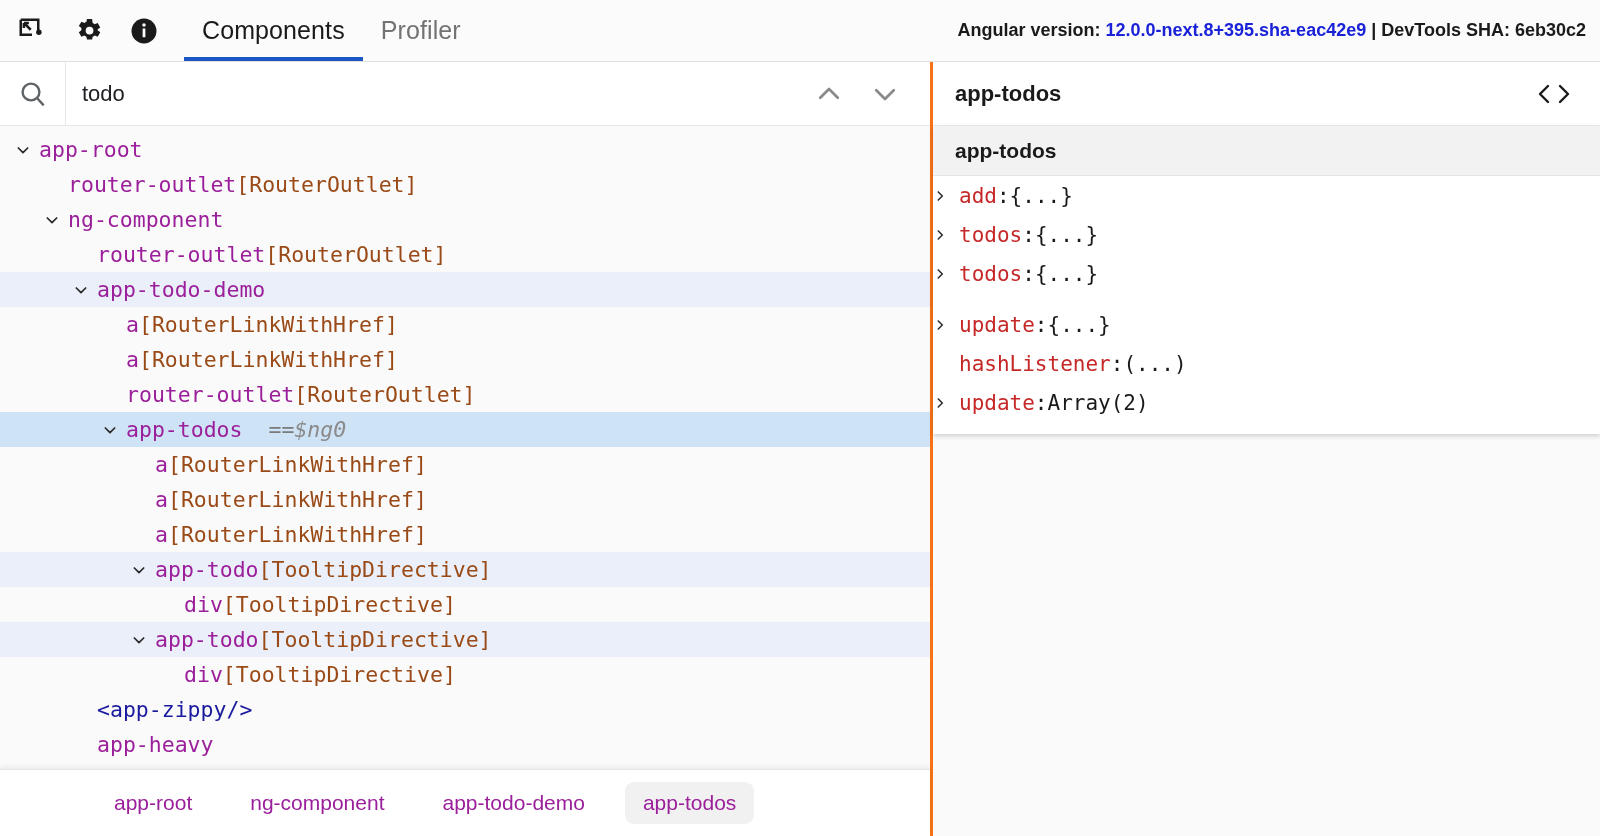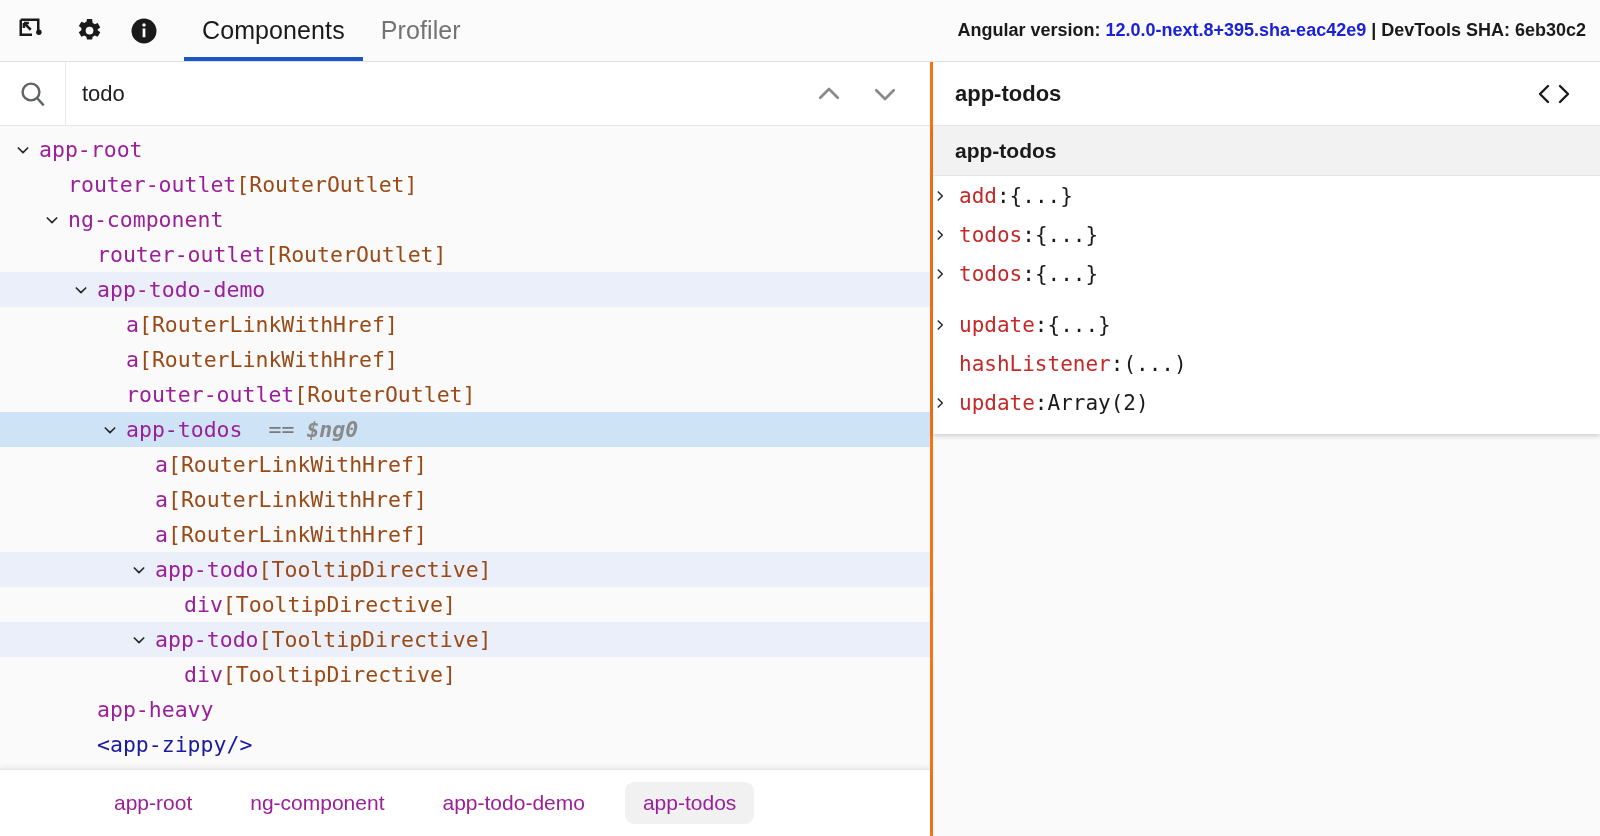--- a/index.html
+++ b/index.html
@@ -74,21 +74,21 @@
   .row.selected { background: #cfe3f7; }
   .chev {
     width: 22px; flex: 0 0 22px; display: flex; align-items: center; justify-content: center;
     margin-right: 5px; cursor: pointer;
   }
   .chev.empty { visibility: hidden; }
   .nm-comp { color: #9b1f9b; }
   .nm-dir  { color: #9a4a17; }
   .nm-ngc  { color: #1a1a9e; }
   .nm-eq   { color: #7a7a7a; margin-left: 26px; }
-  .nm-var  { color: #8a8a8a; font-style: italic; margin-left: 12px; font-weight: bold; }
+  .nm-var  { color: #8a8a8a; font-style: italic; margin-left: 0; }
 
   .breadcrumb {
     flex: 0 0 67px; height: 67px; display: flex; align-items: center;
     background: #ffffff; border-top: 1px solid #e6e6e6;
     padding-left: 96px; gap: 22px;
     box-shadow: 0 -2px 5px rgba(0,0,0,.07);
   }
   .crumb {
     font-size: 21px; color: #9b1f9b; padding: 9px 18px; border-radius: 9px;
     cursor: pointer; white-space: nowrap;
@@ -345,29 +345,29 @@
             </span>
             <span class="nm-comp">div</span>
             <span class="nm-dir">[TooltipDirective]</span>
           </div>
           <div class="row" style="padding-left: 70px;">
             <span class="chev empty">
               <svg width="16" height="16" viewBox="0 0 24 24">
                 <path d="M5 9 L12 16 L19 9" fill="none" stroke="#2b2b2b" stroke-width="2.6" stroke-linecap="round" stroke-linejoin="round"></path>
               </svg>
             </span>
+            <span class="nm-ngc">&lt;app-zippy/&gt;</span>
+          </div>
+          <div class="row" style="padding-left: 70px;">
+            <span class="chev empty">
+              <svg width="16" height="16" viewBox="0 0 24 24">
+                <path d="M5 9 L12 16 L19 9" fill="none" stroke="#2b2b2b" stroke-width="2.6" stroke-linecap="round" stroke-linejoin="round"></path>
+              </svg>
+            </span>
             <span class="nm-comp">app-heavy</span>
-          </div>
-          <div class="row" style="padding-left: 70px;">
-            <span class="chev empty">
-              <svg width="16" height="16" viewBox="0 0 24 24">
-                <path d="M5 9 L12 16 L19 9" fill="none" stroke="#2b2b2b" stroke-width="2.6" stroke-linecap="round" stroke-linejoin="round"></path>
-              </svg>
-            </span>
-            <span class="nm-ngc">&lt;app-zippy/&gt;</span>
           </div>
         </div>
 
       <div class="breadcrumb" id="breadcrumb">
           <div class="crumb">app-root</div>
           <div class="crumb">ng-component</div>
           <div class="crumb">app-todo-demo</div>
           <div class="crumb active">app-todos</div>
         </div>
     </div>

